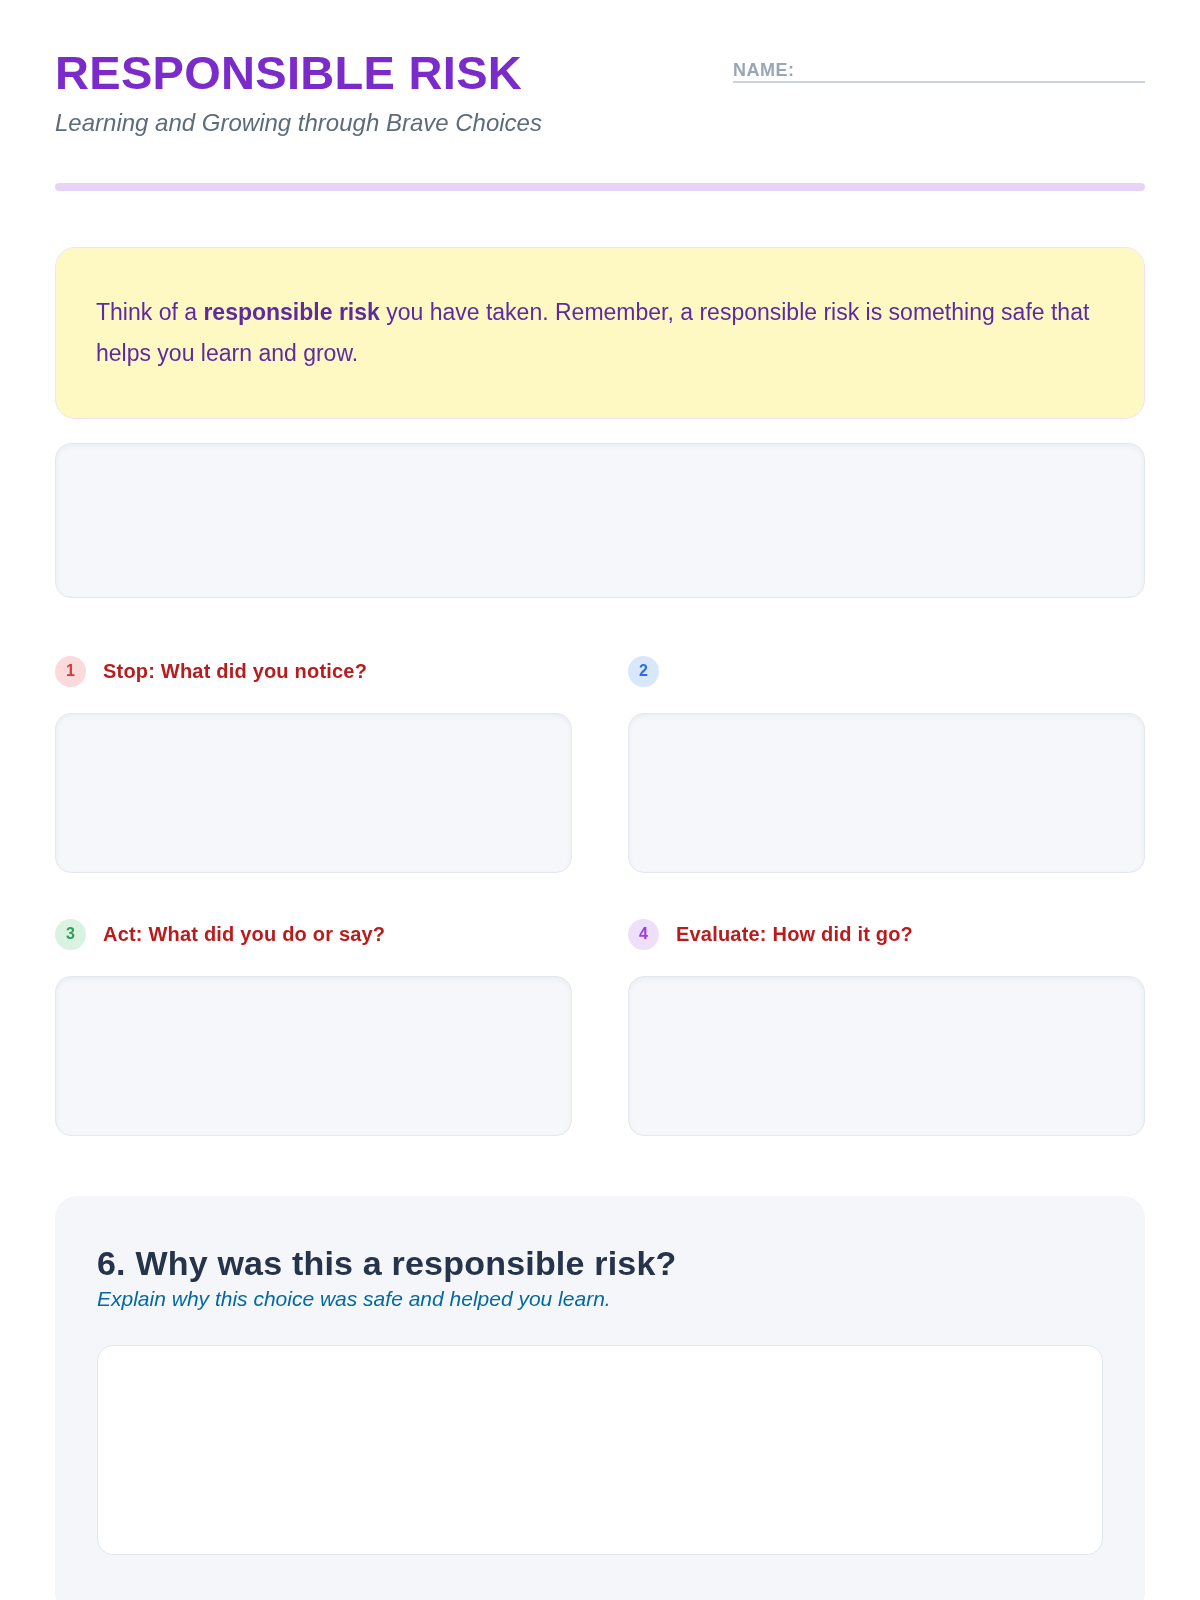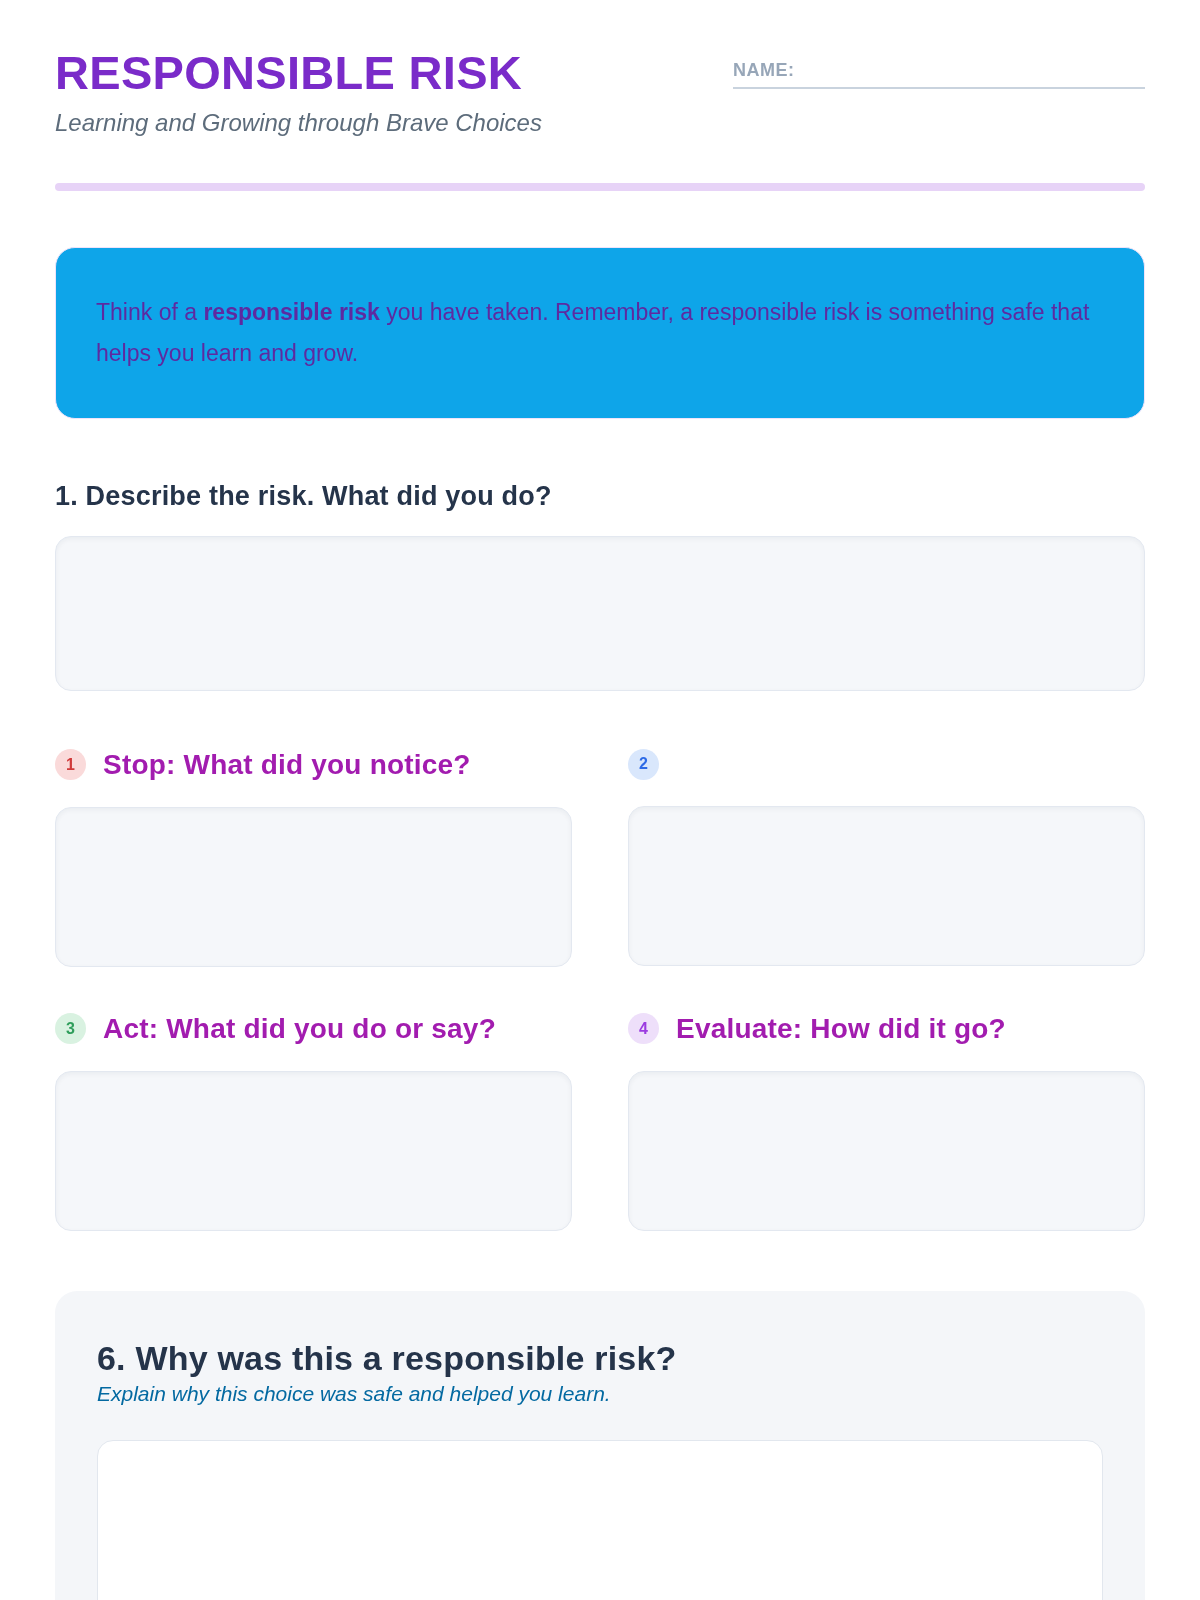--- a/index.html
+++ b/index.html
@@ -26,21 +26,21 @@
     margin-top: 8px;
     font-size: 24px;
     font-style: italic;
     color: #5D6C7B;
   }
   .header-fields { width: 412px; padding-top: 14px; }
   .field {
     display: flex;
     align-items: center;
     border-bottom: 2px solid #C9D3DE;
-    padding-bottom: 6px;
+    padding-bottom: 0;
     margin-bottom: 17px;
   }
   .field.date-field { padding-left: 8px; }
   .field-label {
     font-size: 18px;
     font-weight: bold;
     letter-spacing: 0.5px;
     color: #97A6B8;
   }
   .field-input {
@@ -58,21 +58,21 @@
   .divider {
     margin-top: 46px;
     height: 8px;
     background: #E7D3F7;
     border-radius: 4px;
   }
 
   
   .intro-box {
     margin-top: 56px;
-    background: #0ea5e9;
+    background: #fef9c3;
     border: 1px solid #EFE3FA;
     border-radius: 20px;
     padding: 44px 40px;
   }
   .intro-text {
     font-size: 23px;
     line-height: 1.78;
     color: #5E2AA0;
   }
   .intro-text .bold { font-weight: bold; }
@@ -120,23 +120,23 @@
     height: 31px;
     border-radius: 50%;
     display: flex;
     align-items: center;
     justify-content: center;
     font-size: 16px;
     font-weight: bold;
     flex: 0 0 auto;
   }
   .step-label {
-    font-size: 28px;
+    font-size: 20px;
     font-weight: 700;
-    color: #a21caf;
+    color: #b91c1c;
     letter-spacing: 0.2px;
   }
   .step-box { height: 160px; }
 
   
   .section6-card {
     margin-top: 60px;
     background: #F4F6F9;
     border-radius: 22px;
     padding: 48px 42px 60px 42px;
@@ -181,21 +181,20 @@
       </div>
     </div>
   </div>
 
   <div class="divider"></div>
 
   <div class="intro-box">
     <p class="intro-text"><span>Think of a </span><span class="bold">responsible risk</span><span> you have taken. Remember, a responsible risk is something safe that helps you learn and grow.</span></p>
   </div>
 
-  <h2 class="q1-heading">1. Describe the risk. What did you do?</h2>
   <textarea class="answer-area q1-box" style=""></textarea>
 
   <div class="step-grid">
 
     <div class="step-cell">
       <div class="step-head">
         <span class="badge" style="background-color: rgb(250, 218, 218); color: rgb(208, 58, 58);">1</span>
         <span class="step-label">Stop: What did you notice?</span>
       </div>
       <textarea class="answer-area step-box" style=""></textarea>

